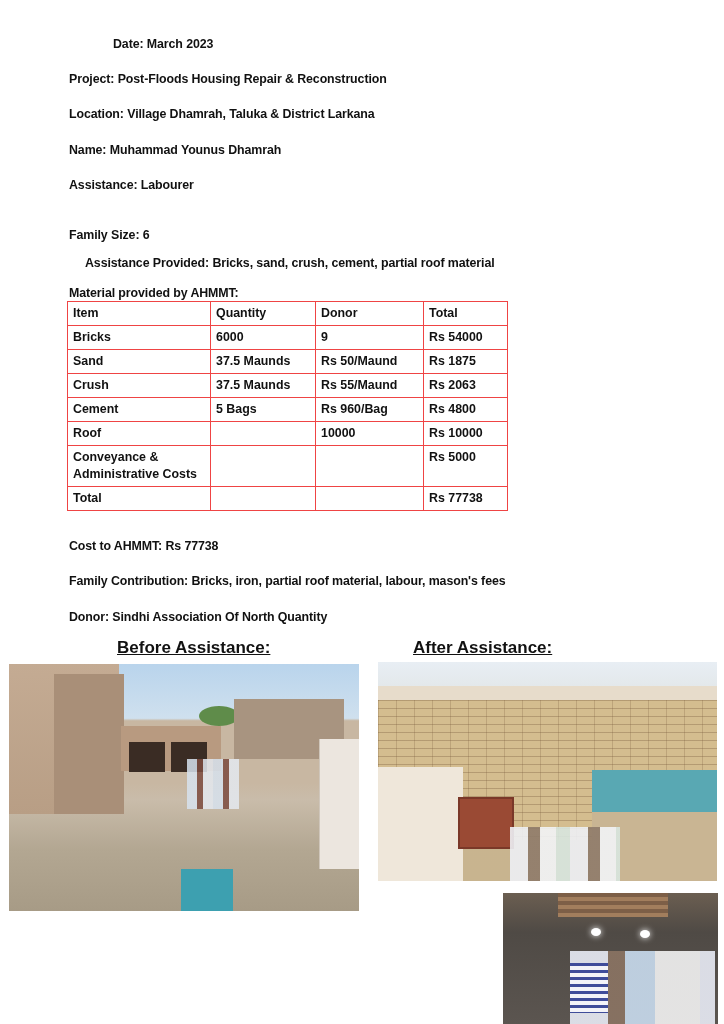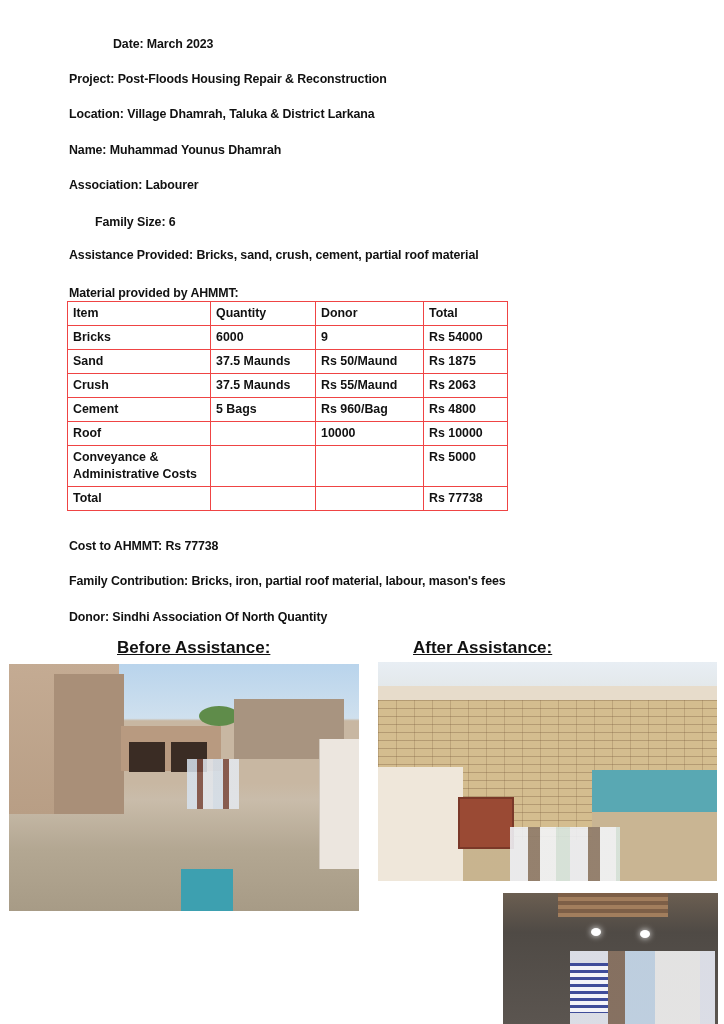--- a/index.html
+++ b/index.html
@@ -94,28 +94,28 @@
 </div>
 <div class="line" style="top:107px;">
   <span class="label">Location:</span>
   <span>Village Dhamrah, Taluka &amp; District Larkana</span>
 </div>
 <div class="line" style="top:143px;">
   <span class="label">Name:</span>
   <span>Muhammad Younus Dhamrah</span>
 </div>
 <div class="line" style="top:178px;">
-  <span class="label">Association:</span>
+  <span class="label">Assistance:</span>
   <span>Labourer</span>
 </div>
-<div class="line" style="top:215px;margin-left:26px;">
+<div class="line" style="top:228px;">
   <span class="label">Family Size:</span>
   <span>6</span>
 </div>
-<div class="line" style="top:248px;">
+<div class="line" style="top:256px;margin-left:16px;">
   <span class="label">Assistance Provided:</span>
   <span>Bricks, sand, crush, cement, partial roof material</span>
 </div>
 
 <div class="line" style="top:286px;">Material provided by AHMMT:</div>
 
 <table class="materials">
   <tbody>
       <tr>
     <td class="c0">Item</td>

